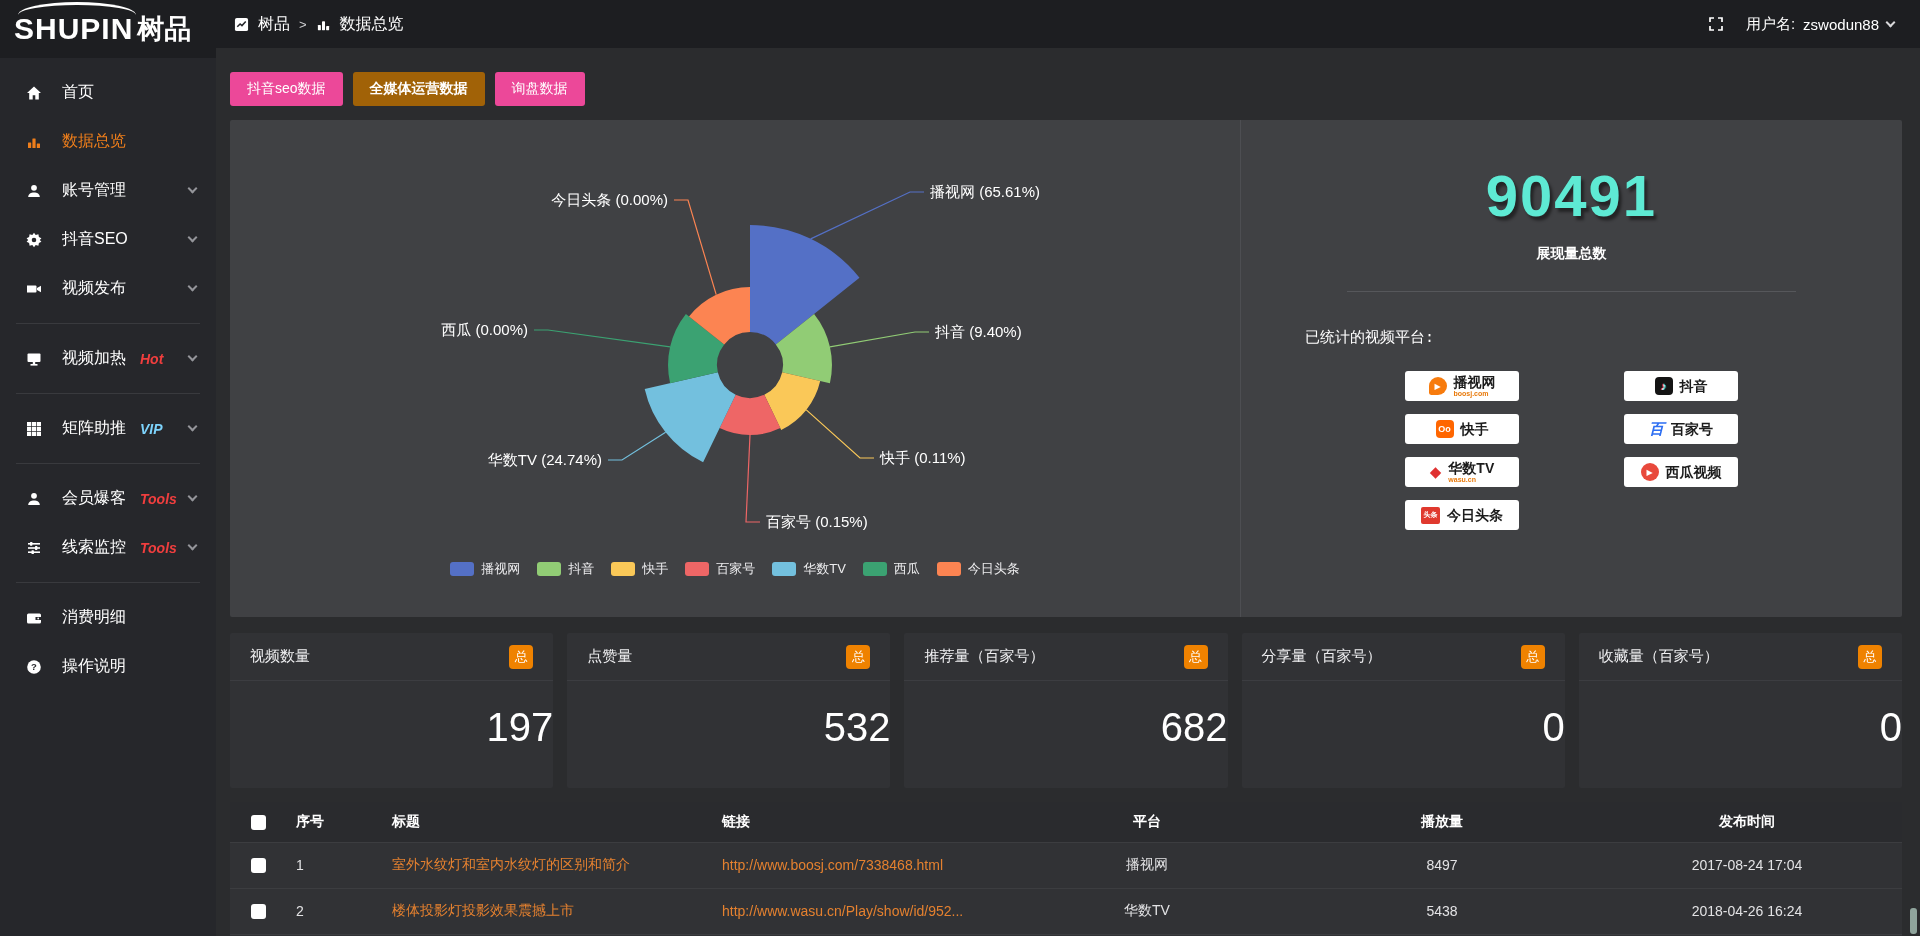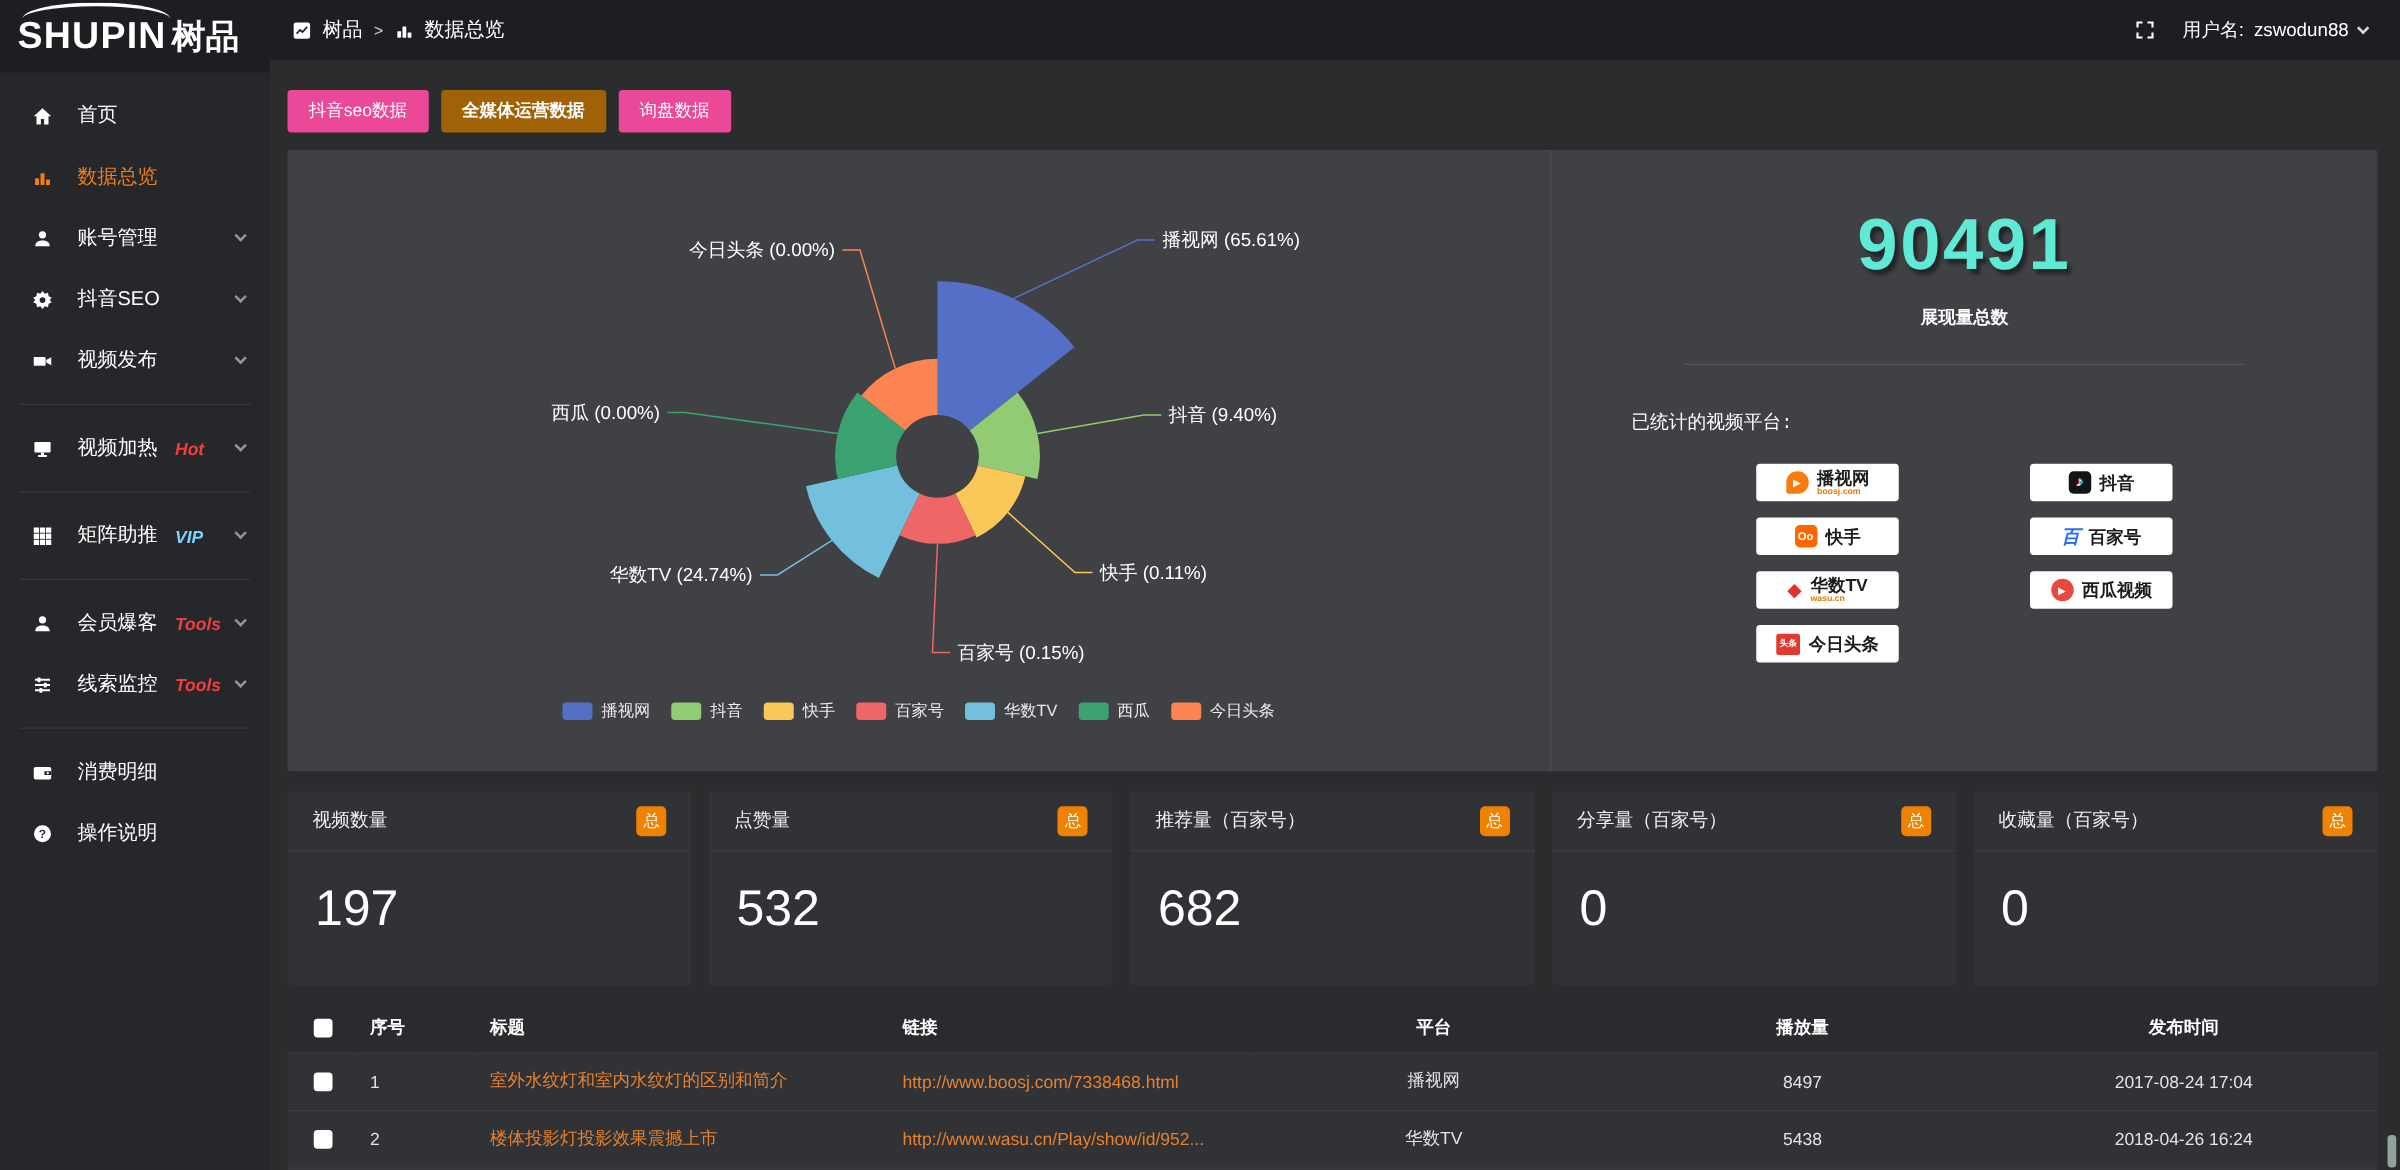--- a/index.html
+++ b/index.html
@@ -77,21 +77,21 @@
   .pl-xigua { width:18px; height:18px; border-radius:50%; background:#e8493c; color:#fff; font-size:8px; }
 
   
   .cards { display:flex; gap:14px; margin-top:16px; }
   .card { flex:1; background:#313235; border-radius:2px; height:155px; }
   .card-head { height:48px; display:flex; align-items:center; justify-content:space-between;
     padding:0 20px; border-bottom:1px solid #3c3d41; }
   .card-title { color:#f0f0f2; font-size:15px; }
   .card-badge { width:24px; height:24px; background:#ef8200; color:#fff; font-size:13px;
     border-radius:4px; display:flex; align-items:center; justify-content:center; }
-  .card-value { color:#fff; font-size:40px; padding:24px 0 0 22px; }
+  .card-value { color:#fff; font-size:40px; padding:24px 0 0 22px;text-align:right; }
 
   
   .table-wrap { margin-top:14px; background:#313235; }
   table { width:100%; border-collapse:collapse; table-layout:fixed; }
   thead tr { background:#2a2b2e; height:40px; }
   th { color:#fff; font-size:14px; font-weight:bold; }
   td { height:46px; color:#e3e3e5; font-size:14px; border-top:1px solid #3c3d40; text-align:center; }
   th.al, td.al { text-align:left; padding-left:10px; }
   .checkbox { width:15px; height:15px; background:#fff; border-radius:3px; display:inline-block;
     vertical-align:middle; cursor:pointer; }

